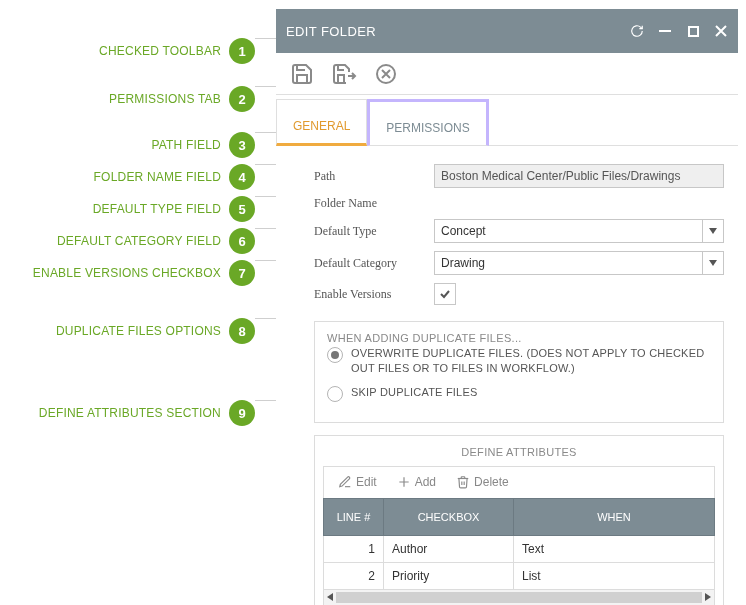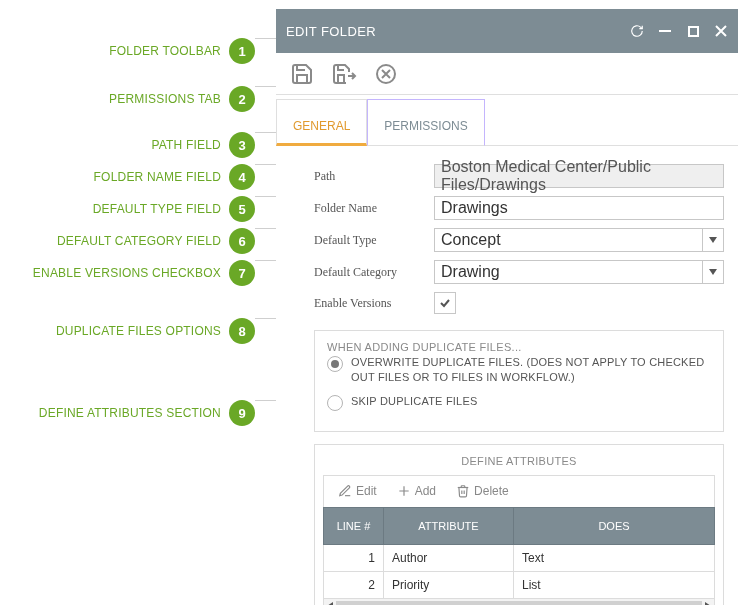--- a/index.html
+++ b/index.html
@@ -107,40 +107,40 @@
     border-bottom: none;
     margin-bottom: -1px;
   }
   .tab.active {
     color: #e19a2e;
     border-color: #dfdfdf;
     border-bottom: 3px solid #f0ab3f;
     background: #fff;
   }
   .tab.inactive {
-    border: 1px solid #c4b5fd;
+    border: 3px solid #c4b5fd;
     border-bottom: 1px solid #dfdfdf;
     background:#fff;
   }
 
   .body { padding: 18px 14px 10px 38px; }
 
   .row { display:flex; align-items:center; margin-bottom: 8px; gap:6px;}
   .row label {
     width: 114px;
     font-size: 12px;
     color: #555;
     font-family: Liberation Serif, serif;
   }
   .field {
     flex: 1;
     height: 24px;
     border: 1px solid #c7c7c7;
     padding: 0 6px;
-    font-size: 16px;
+    font-size: 12px;
     display:flex;
     align-items:center;
     background:#fff;
     color:#333;
   }
   .field.readonly { background:#efefef; color:#555; border-color:#c7c7c7;}
   .select {
     flex:1; display:flex; align-items:stretch; height:24px;
   }
   .select .field { border-right:none; }
@@ -201,21 +201,21 @@
   svg { display:block; }
 </style>
 </head>
 <body>
 
 <div class="stage">
 
   <div class="callout-wrap" style="top:38px;">
     <div class="callout-holder">
         <div class="callout">
-      <span class="callout-label">FOLDER TOOLBAR</span>
+      <span class="callout-label">CHECKED TOOLBAR</span>
       <span class="callout-badge">1</span>
     </div>
       </div>
     <div class="callout-line" style="width:28px;"></div>
   </div>
   <div class="callout-wrap" style="top:86px;">
     <div class="callout-holder">
         <div class="callout">
       <span class="callout-label">PERMISSIONS TAB</span>
       <span class="callout-badge">2</span>
@@ -344,21 +344,20 @@
       <div class="tab inactive">PERMISSIONS</div>
     </div>
 
     <div class="body">
       <div class="row">
         <label>Path</label>
         <div class="field readonly">Boston Medical Center/Public Files/Drawings</div>
       </div>
       <div class="row">
         <label>Folder Name</label>
-        <div class="field">Drawings</div>
       </div>
       <div class="row">
         <label>Default Type</label>
         <div class="select">
           <div class="field">Concept</div>
           <div class="caret">
             <svg width="8" height="6" viewBox="0 0 8 6">
                 <path d="M0 0h8L4 6z" fill="#555"></path>
               </svg>
           </div>
@@ -427,22 +426,22 @@
           </div>
           <table class="attr">
             <colgroup>
                 <col style="width:60px">
                 <col style="width:130px">
                 <col>
               </colgroup>
             <thead>
                 <tr>
               <th>LINE #</th>
-              <th>ATTRIBUTE</th>
-              <th>DOES</th>
+              <th>CHECKBOX</th>
+              <th>WHEN</th>
             </tr>
               </thead>
             <tbody>
               <tr>
                 <td class="num">1</td>
                 <td>Author</td>
                 <td>Text</td>
               </tr>
               <tr>
                 <td class="num">2</td>

